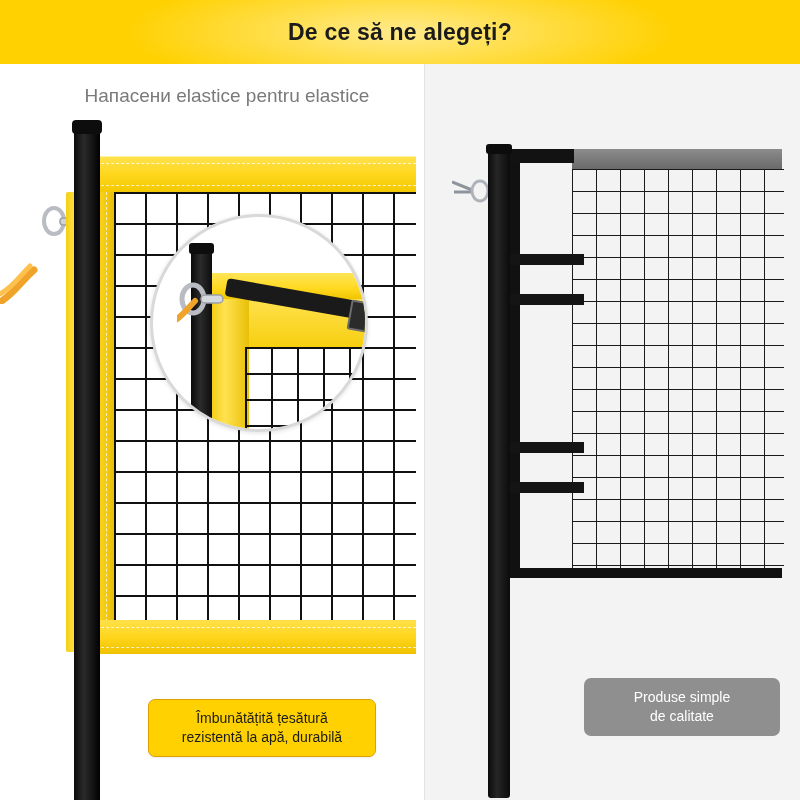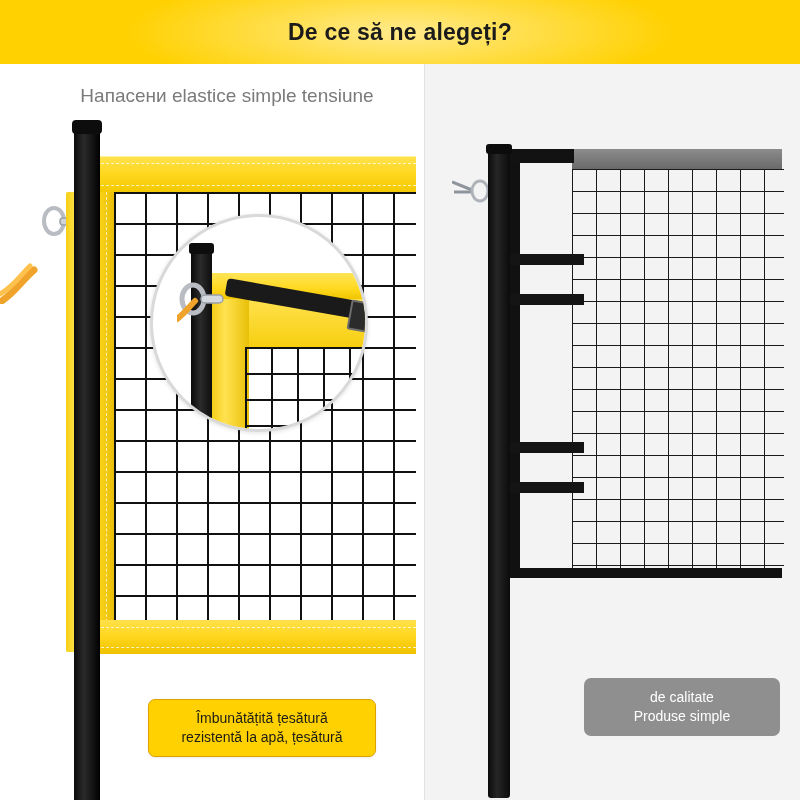--- a/index.html
+++ b/index.html
@@ -325,21 +325,21 @@
 
 <div id="page">
 
   <div class="header-band">
     <div class="glow"></div>
   </div>
   <div class="header-title">De ce să ne alegeți?</div>
 
   <div class="panel-left">
 
-    <div class="left-caption">Напасени elastice simple tensiune</div>
+    <div class="left-caption">Напасени elastice pentru elastice</div>
 
     <svg class="cord" viewBox="0 0 52 50">
       <path d="M0,48 C14,40 22,26 34,16" stroke="#f0a32a" stroke-width="7" fill="none" stroke-linecap="round"></path>
       <path d="M0,40 C12,34 20,22 30,12" stroke="#ffc14d" stroke-width="5" fill="none" stroke-linecap="round"></path>
     </svg>
 
     <svg class="hook" viewBox="0 0 40 40">
       <ellipse cx="14" cy="17" rx="10" ry="13" fill="none" stroke="#b9bcc2" stroke-width="4"></ellipse>
       <rect x="20" y="14" width="16" height="7" rx="3" fill="#cfd3d8" stroke="#9aa0a8" stroke-width="1.5"></rect>
     </svg>
@@ -372,21 +372,21 @@
       <div class="zc-buckle"></div>
       <svg class="zc-hook" viewBox="0 0 54 44">
         <ellipse cx="16" cy="20" rx="11" ry="14" fill="none" stroke="#b9bcc2" stroke-width="5"></ellipse>
         <rect x="24" y="16" width="22" height="8" rx="4" fill="#d6dadf" stroke="#9aa0a8" stroke-width="1.5"></rect>
         <path d="M0,40 C8,34 12,28 18,22" stroke="#f0a32a" stroke-width="6" fill="none" stroke-linecap="round"></path>
       </svg>
     </div>
 
     <div class="badge-yellow">
       <div>Îmbunătățită țesătură</div>
-      <div>rezistentă la apă, țesătură</div>
+      <div>rezistentă la apă, durabilă</div>
     </div>
   </div>
 
   <div class="panel-right">
     <svg class="r-hook" viewBox="0 0 46 32">
       <path d="M0,6 L20,14" stroke="#8e949c" stroke-width="3" fill="none"></path>
       <path d="M2,16 L20,16" stroke="#8e949c" stroke-width="3" fill="none"></path>
       <ellipse cx="28" cy="15" rx="8" ry="10" fill="none" stroke="#aeb3ba" stroke-width="3"></ellipse>
     </svg>
 
@@ -396,19 +396,19 @@
     <div class="r-left-webbing"></div>
     <div class="r-rung" style="top:190px"></div>
     <div class="r-rung" style="top:230px"></div>
     <div class="r-rung" style="top:378px"></div>
     <div class="r-rung" style="top:418px"></div>
     <div class="r-bottom-webbing"></div>
     <div class="r-pole"></div>
     <div class="r-pole-cap"></div>
 
     <div class="badge-grey">
+      <div>Produse simple</div>
       <div>de calitate</div>
-      <div>Produse simple</div>
     </div>
   </div>
 
   <div class="divider"></div>
 </div>
 
 </body></html>

